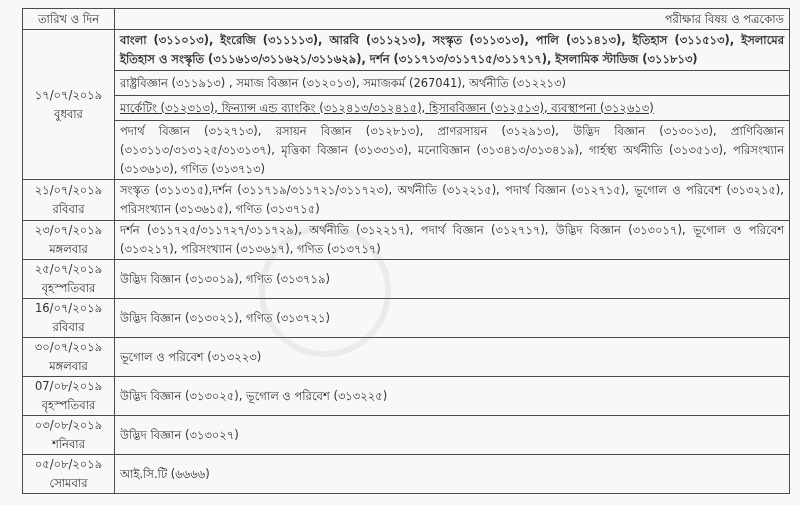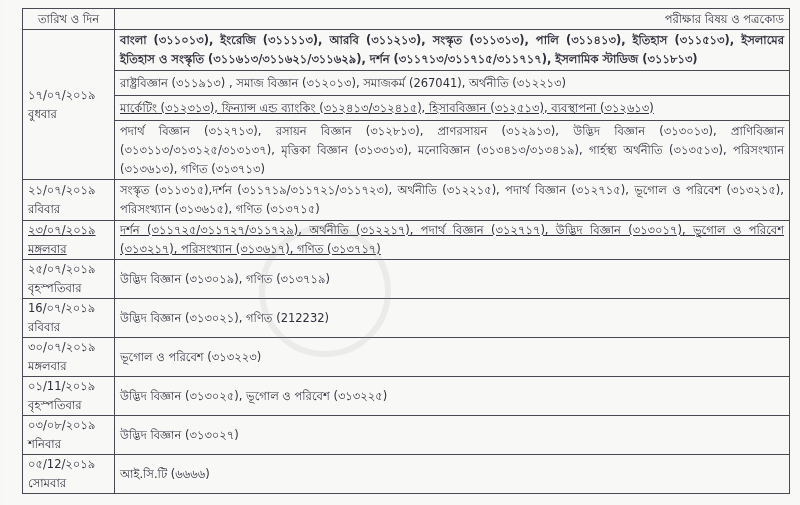--- a/index.html
+++ b/index.html
@@ -28,29 +28,29 @@
     line-height: 19px;
     vertical-align: middle;
     font-weight: normal;
     color: #2f2f3c;
     overflow: hidden;
   }
   col.c-date { width: 92px; }
   col.c-sub { width: 675px; }
   th.h-date { text-align: center; height: 20px; }
   th.h-sub { text-align: right; }
-  td.date { line-height: 19px; }
+  td.date { text-align: center; line-height: 19px; }
   td.date .d, td.date .w { display: block; white-space: nowrap; }
   td.subj { text-align: justify; }
   tr.r-1a td.subj { height: 40px; font-weight: bold; }
   tr.r-1b td.subj { height: 24px; }
   tr.r-1c td.subj { height: 24px; text-decoration: underline; }
   tr.r-1d td.subj { height: 58px; }
   tr.r-2 td { height: 40px; }
-  tr.r-3 td { height: 38px; text-decoration: underline; }
+  tr.r-3 td { height: 38px; }
   tr.r-4 td { height: 38px; }
   tr.r-5 td { height: 38px; }
   tr.r-6 td { height: 38px; }
   tr.r-7 td { height: 38px; }
   tr.r-8 td { height: 38px; }
   tr.r-9 td { height: 38px; }
   .watermark {
     position: absolute; left: 255px; top: 225px;
     width: 120px; height: 120px; border-radius: 50%;
     border: 6px solid rgba(150,150,150,0.13);
@@ -113,50 +113,50 @@
           <span class="w">বৃহস্পতিবার</span>
         </td>
         <td class="subj">উদ্ভিদ বিজ্ঞান (৩১৩০১৯), গণিত (৩১৩৭১৯)</td>
       </tr>
 
       <tr class="r-5">
         <td class="date">
           <span class="d">16/০৭/২০১৯</span>
           <span class="w">রবিবার</span>
         </td>
-        <td class="subj">উদ্ভিদ বিজ্ঞান (৩১৩০২১), গণিত (212232)</td>
+        <td class="subj">উদ্ভিদ বিজ্ঞান (৩১৩০২১), গণিত (৩১৩৭২১)</td>
       </tr>
 
       <tr class="r-6">
         <td class="date">
           <span class="d">৩০/০৭/২০১৯</span>
           <span class="w">মঙ্গলবার</span>
         </td>
         <td class="subj">ভূগোল ও পরিবেশ (৩১৩২২৩)</td>
       </tr>
 
       <tr class="r-7">
         <td class="date">
-          <span class="d">০১/11/২০১৯</span>
+          <span class="d">07/০৮/২০১৯</span>
           <span class="w">বৃহস্পতিবার</span>
         </td>
         <td class="subj">উদ্ভিদ বিজ্ঞান (৩১৩০২৫), ভূগোল ও পরিবেশ (৩১৩২২৫)</td>
       </tr>
 
       <tr class="r-8">
         <td class="date">
           <span class="d">০৩/০৮/২০১৯</span>
           <span class="w">শনিবার</span>
         </td>
         <td class="subj">উদ্ভিদ বিজ্ঞান (৩১৩০২৭)</td>
       </tr>
 
       <tr class="r-9">
         <td class="date">
-          <span class="d">০৫/12/২০১৯</span>
+          <span class="d">০৫/০৮/২০১৯</span>
           <span class="w">সোমবার</span>
         </td>
         <td class="subj">আই.সি.টি (৬৬৬৬)</td>
       </tr>
     </tbody>
   </table>
 
   <div class="watermark"></div>
 </div>
 

